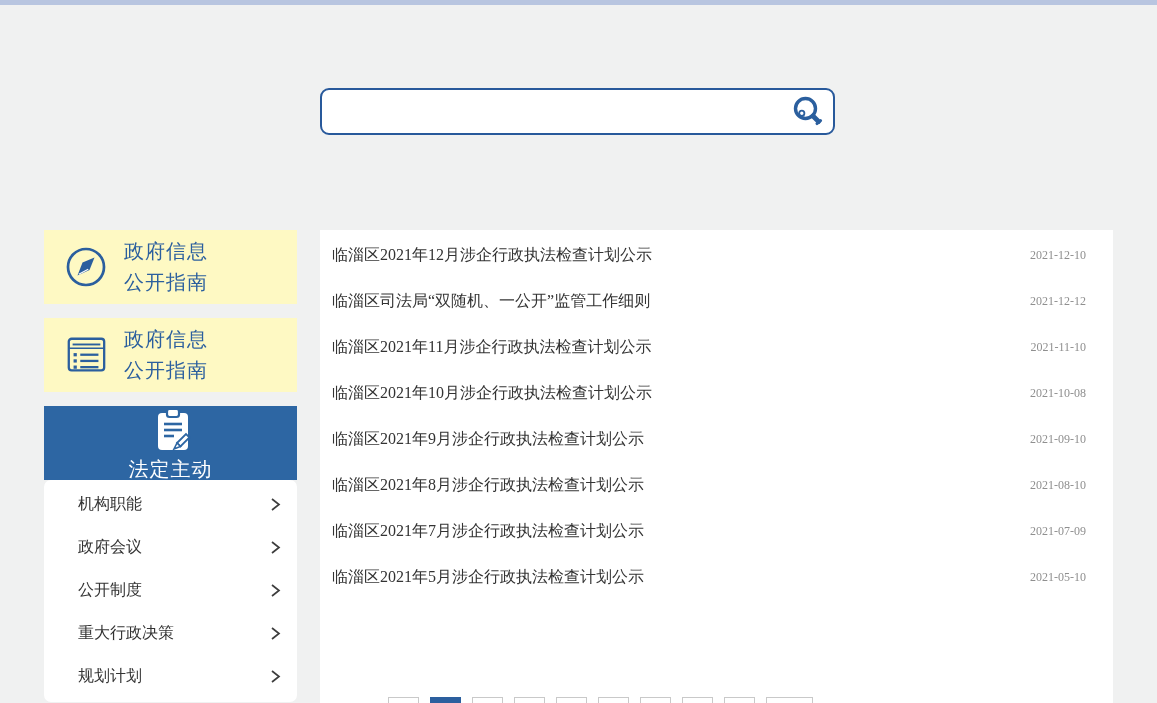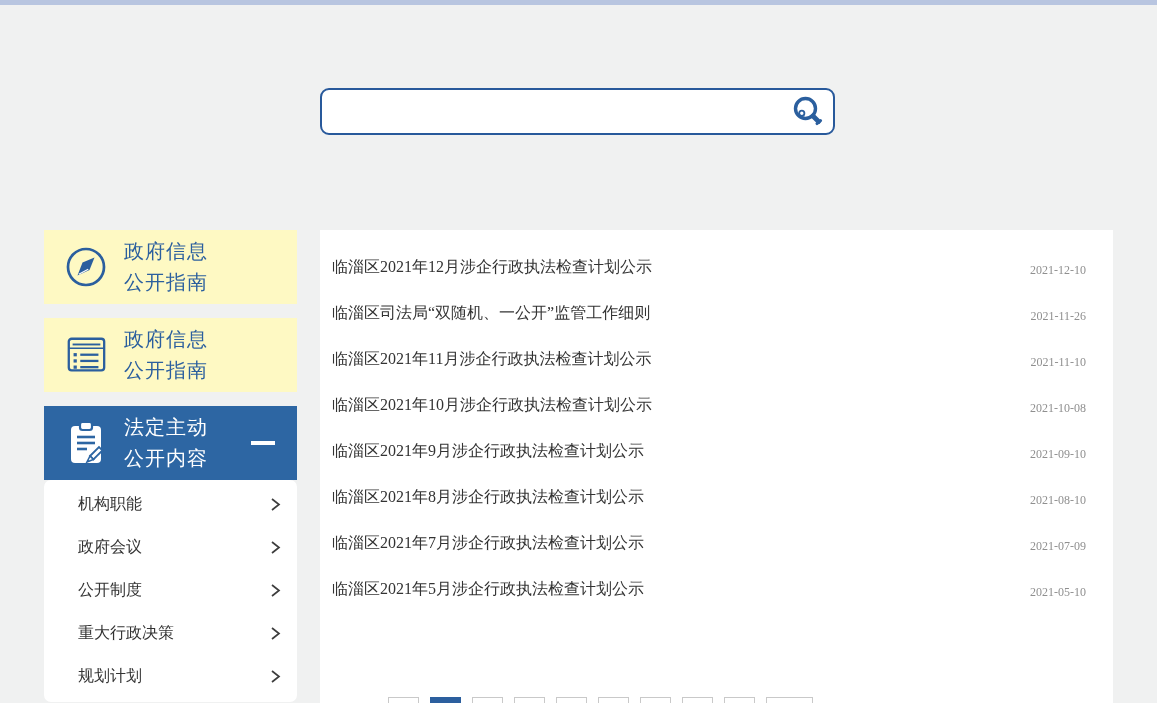--- a/index.html
+++ b/index.html
@@ -26,38 +26,38 @@
   }
 
   
   .sidebar { position:absolute; left:44px; top:230px; width:253px; }
   .side-item {
     height:74px; margin-bottom:14px; background:#fef9c3;
     display:flex; align-items:center; cursor:pointer;
   }
   .side-icon { width:44px; margin:0 16px 0 20px; flex:none; display:flex; align-items:center; justify-content:center; }
   .side-label { font-size:20px; line-height:31px; color:#2b5f9e; letter-spacing:1px; }
-  .side-item.active { background:#2d66a3; margin-bottom:0; }
+  .side-item.active { background:#2d66a3; margin-bottom:0;flex-direction:column; }
   .side-item.active .side-label { color:#fff; }
   .minus-bar { width:24px; height:4px; background:#fff; margin-left:auto; margin-right:22px; flex:none; }
 
   .submenu { background:#fff; width:253px; height:222px; padding-top:3px; box-sizing:border-box;border-radius:7px; }
   .submenu-item {
     height:43px; display:flex; align-items:center;
     padding:0 16px 0 34px; font-size:16px; color:#333; cursor:pointer;
   }
   .submenu-item .chev { margin-left:auto; display:flex; }
 
   
   .news-panel {
     position:absolute; left:320px; top:230px; width:793px; height:473px;
     background:#fff; padding-top:2px; box-sizing:border-box;
   }
   .news-row {
-    height:46px; display:flex; align-items:flex-end;
+    height:46px; display:flex; align-items:center;
     padding:0 27px 0 12px; font-family:"Liberation Serif", serif;
   }
   .news-title { font-size:16px; color:#333; cursor:pointer; white-space:nowrap; }
   .news-date { margin-left:auto; font-size:12px; color:#8f8f8f; }
 
   
   .pagination { position:absolute; left:388px; top:697px; display:flex; }
   .page-box {
     width:31px; height:26px; margin-right:11px; background:#fff;
     border:1px solid #c9c9c9; box-sizing:border-box; cursor:pointer;
@@ -189,21 +189,21 @@
   </div>
 
   <div class="news-panel" id="news-panel">
   <div class="news-row">
     <span class="news-title">临淄区2021年12月涉企行政执法检查计划公示</span>
     <span class="news-date">2021-12-10</span>
   </div>
 
   <div class="news-row">
     <span class="news-title">临淄区司法局“双随机、一公开”监管工作细则</span>
-    <span class="news-date">2021-11-26</span>
+    <span class="news-date">2021-12-12</span>
   </div>
 
   <div class="news-row">
     <span class="news-title">临淄区2021年11月涉企行政执法检查计划公示</span>
     <span class="news-date">2021-11-10</span>
   </div>
 
   <div class="news-row">
     <span class="news-title">临淄区2021年10月涉企行政执法检查计划公示</span>
     <span class="news-date">2021-10-08</span>

